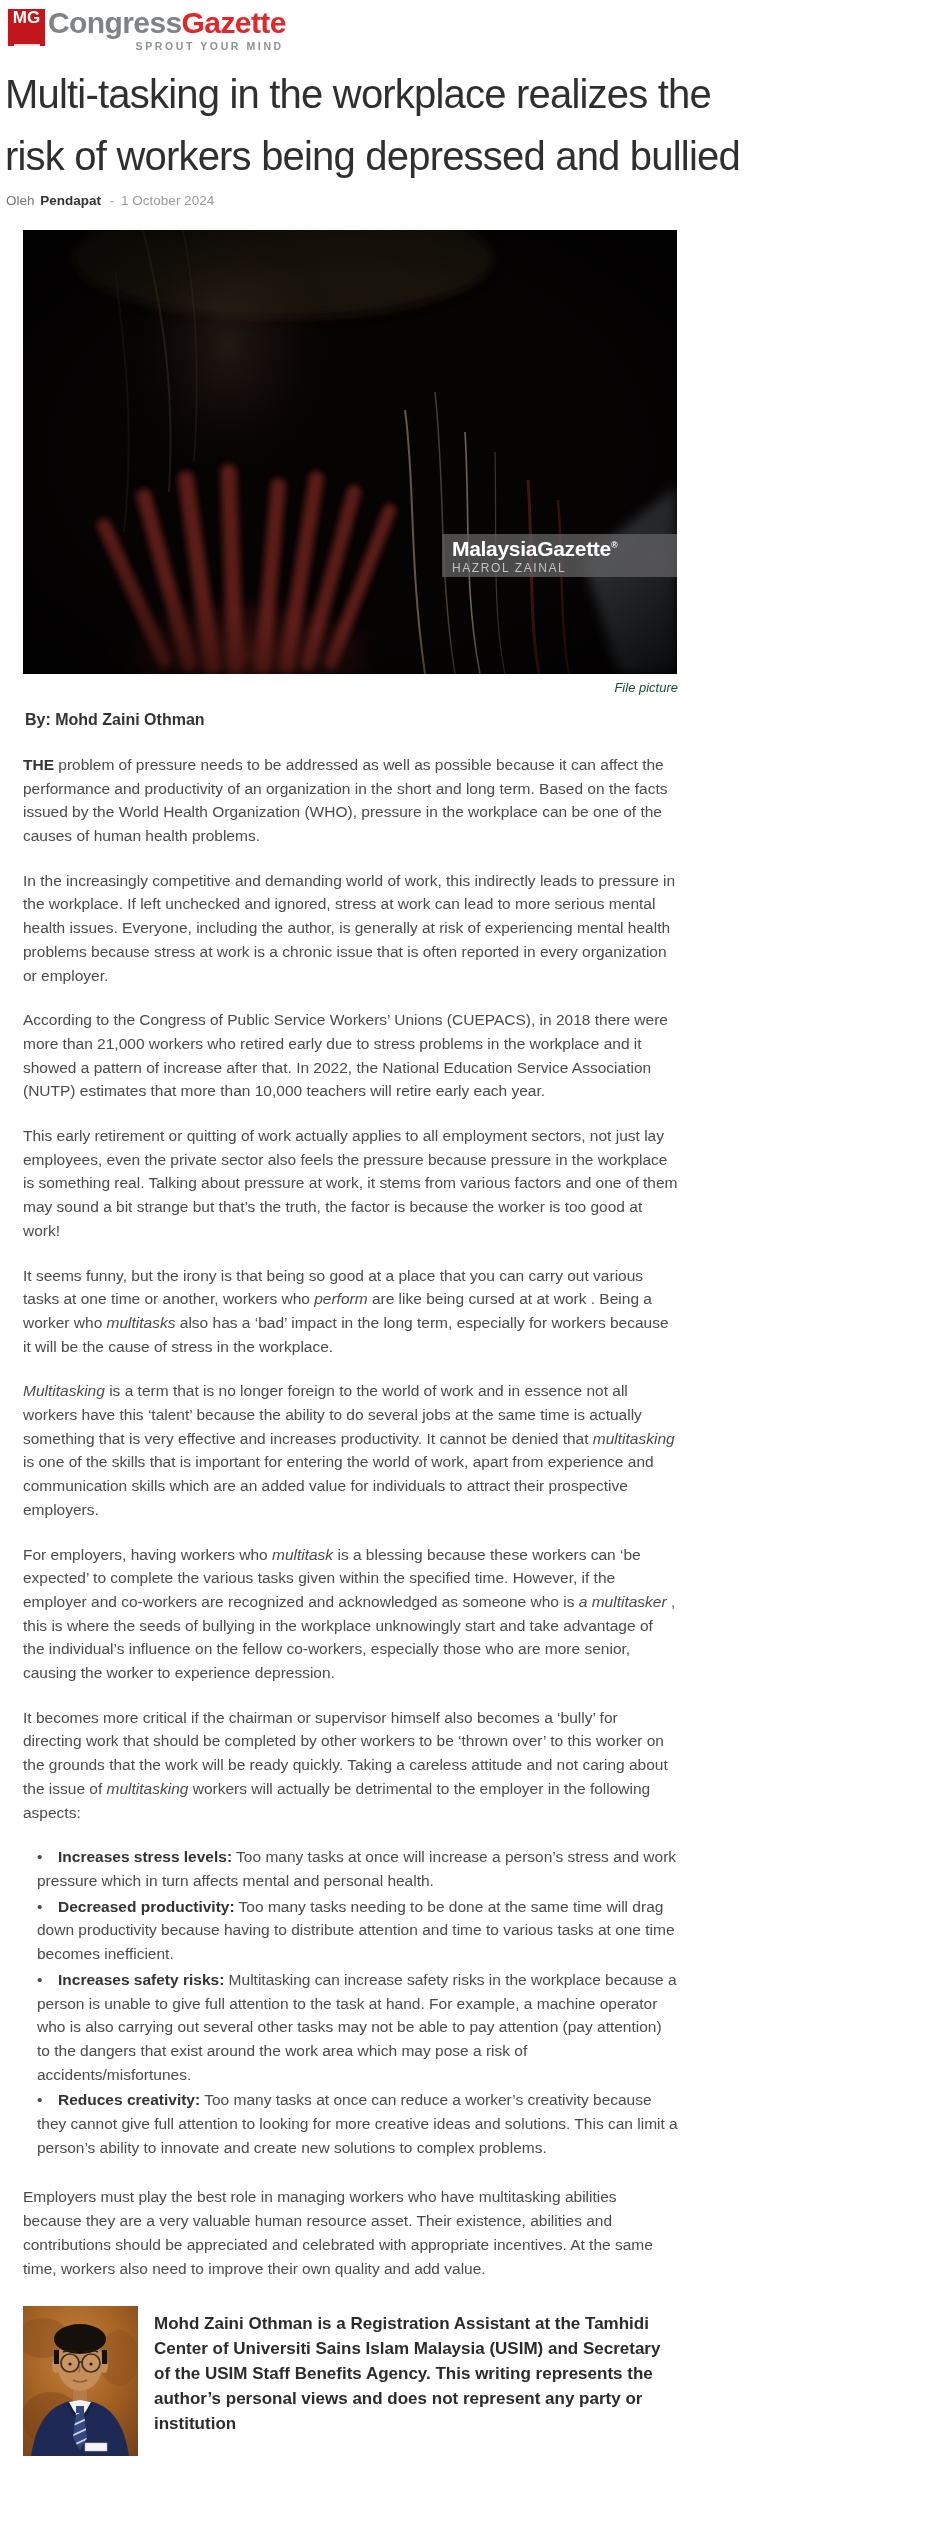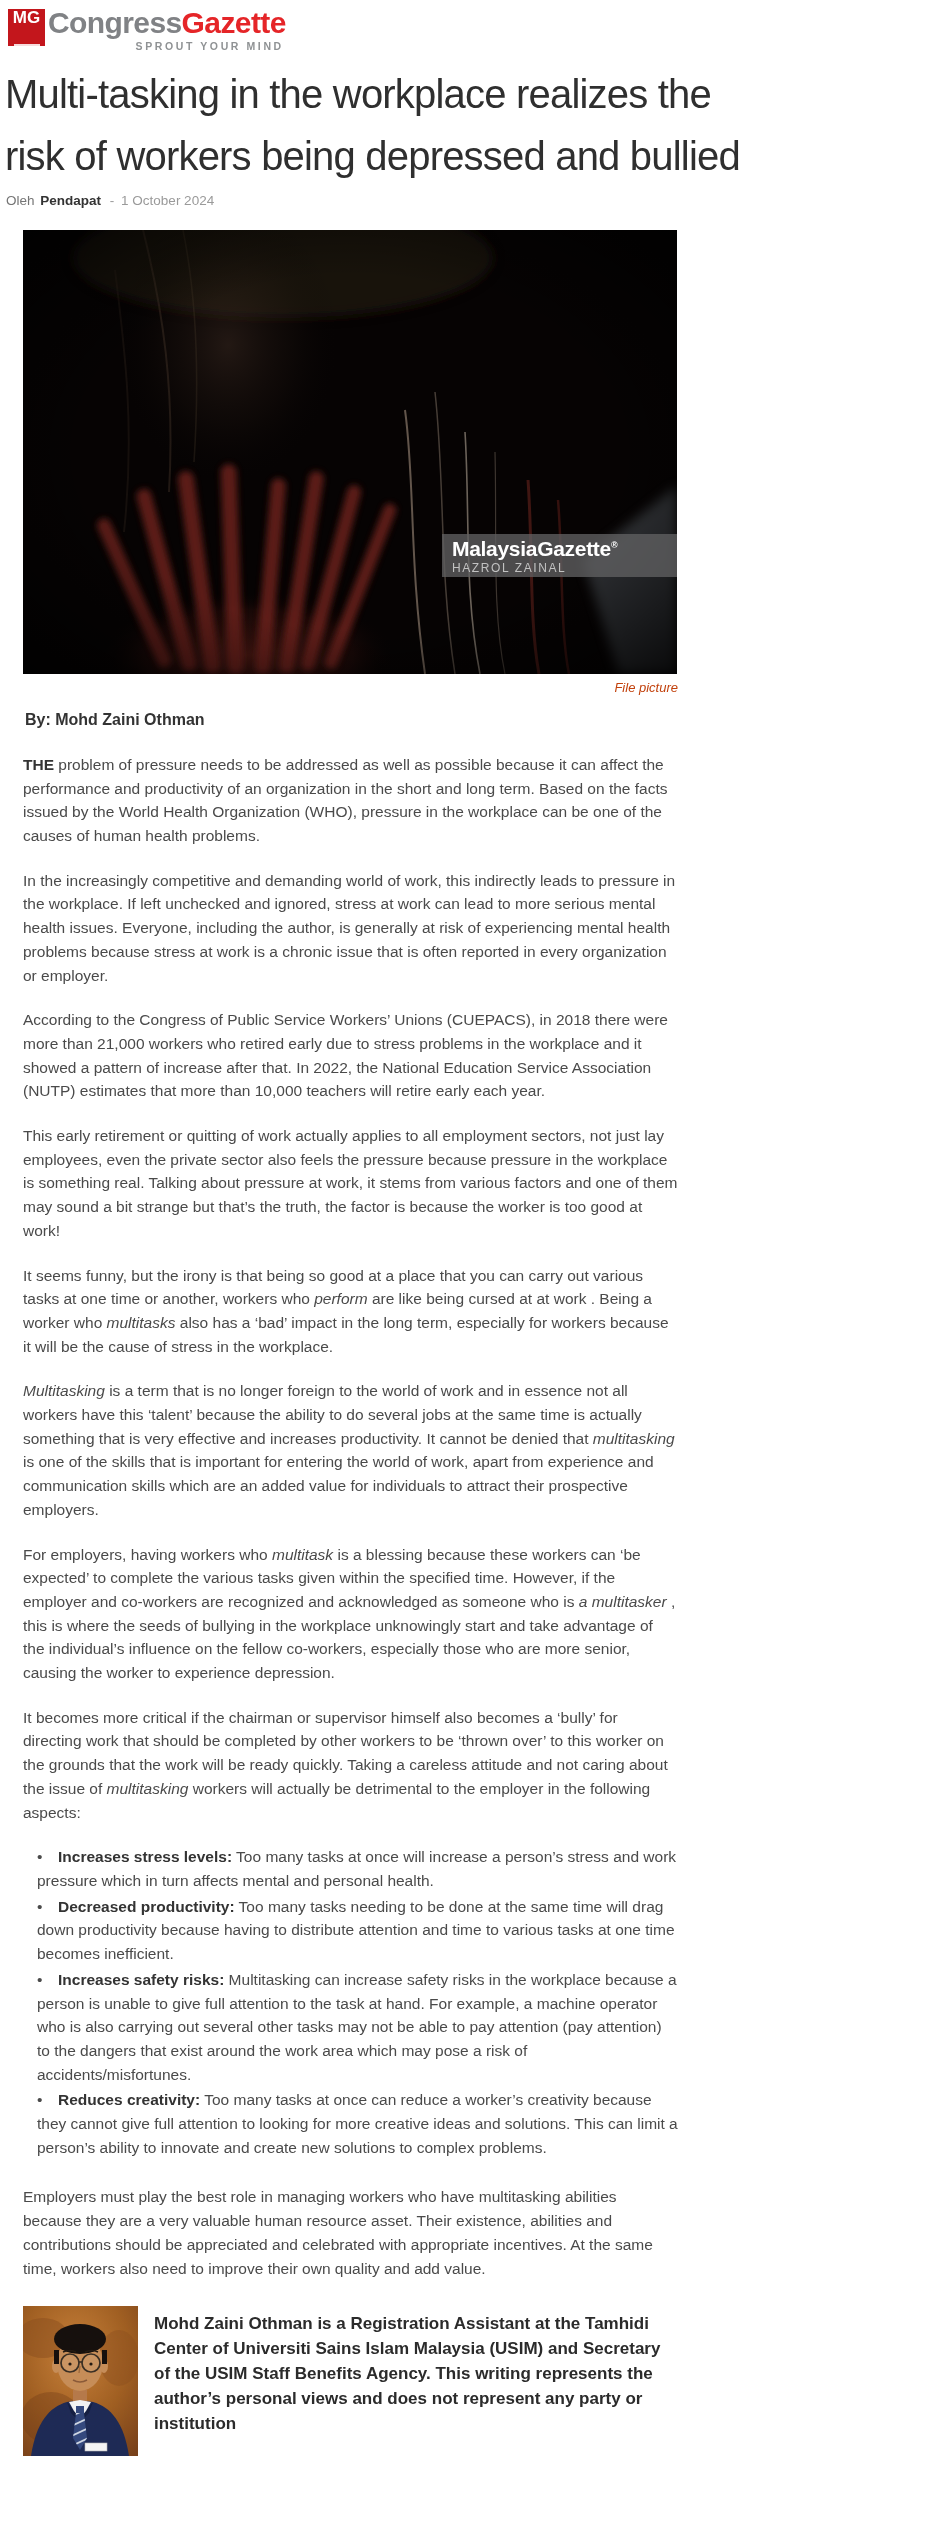--- a/index.html
+++ b/index.html
@@ -46,21 +46,21 @@
   figure.hero { position:relative; width:654px; height:444px; margin-top:22px; background:#6d28d9; }
   figure.hero svg { display:block; }
   .wm {
     position:absolute; right:0; top:304px; width:235px; height:43px;
     background:rgba(96,96,98,.78); padding:4px 0 0 10px;
   }
   .wm-name { color:#ffffff; font-weight:bold; font-size:21px; line-height:1; letter-spacing:-0.3px; }
   .wm-name sup { font-size:9px; }
   .wm-credit { color:#c2c2c2; font-size:12px; letter-spacing:1.6px; margin-top:2px; }
 
-  .caption { text-align:right; font-style:italic; font-size:13px; color:#c2410c; margin-top:6px; }
+  .caption { text-align:right; font-style:italic; font-size:13px; color:#14532d; margin-top:6px; }
 
   .author-line { margin-top:16px; font-weight:bold; font-size:16px; color:#333; padding-left:2px; }
 
   #article-body { margin-top:24px; font-size:15.5px; color:#4a4a4a; line-height:1.53; }
   #article-body p.para   { margin:0 0 21px; }
   #article-body p.bullet { margin:0 0 2px; padding-left:14px; }
   #article-body p.bullet + p.para { margin-top:26px; }
   #article-body .dot { display:inline-block; width:21px; color:#4a4a4a; }
   #article-body .b { font-weight:bold; color:#333; }
   #article-body .i { font-style:italic; }

